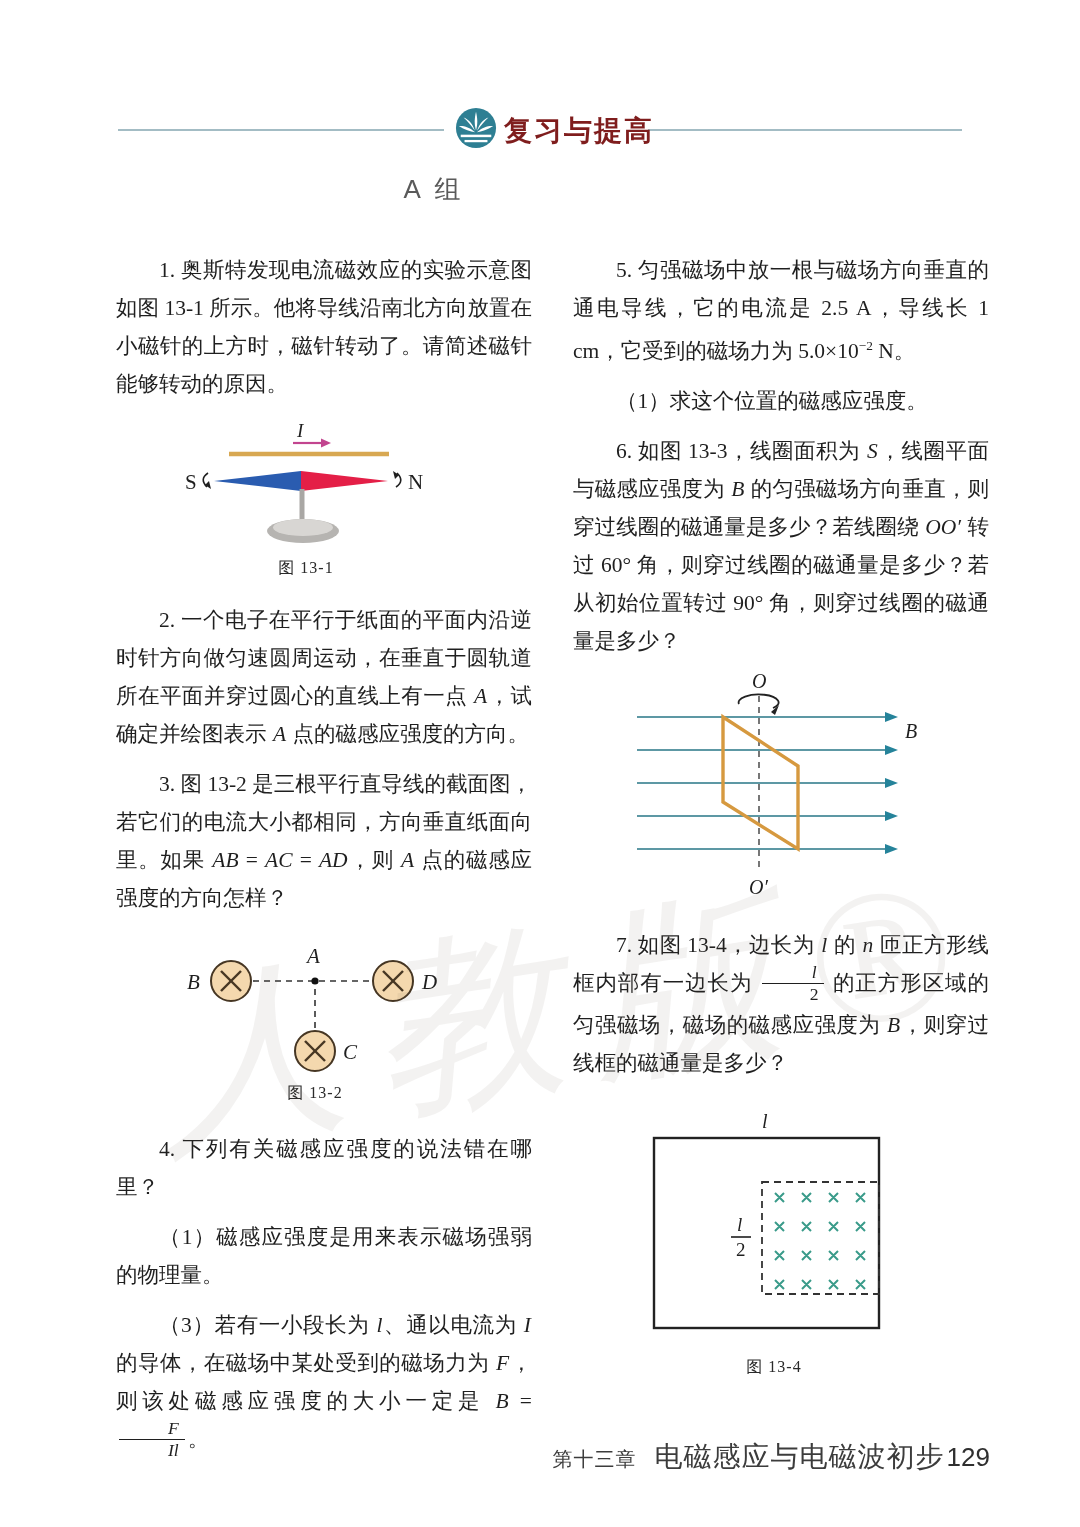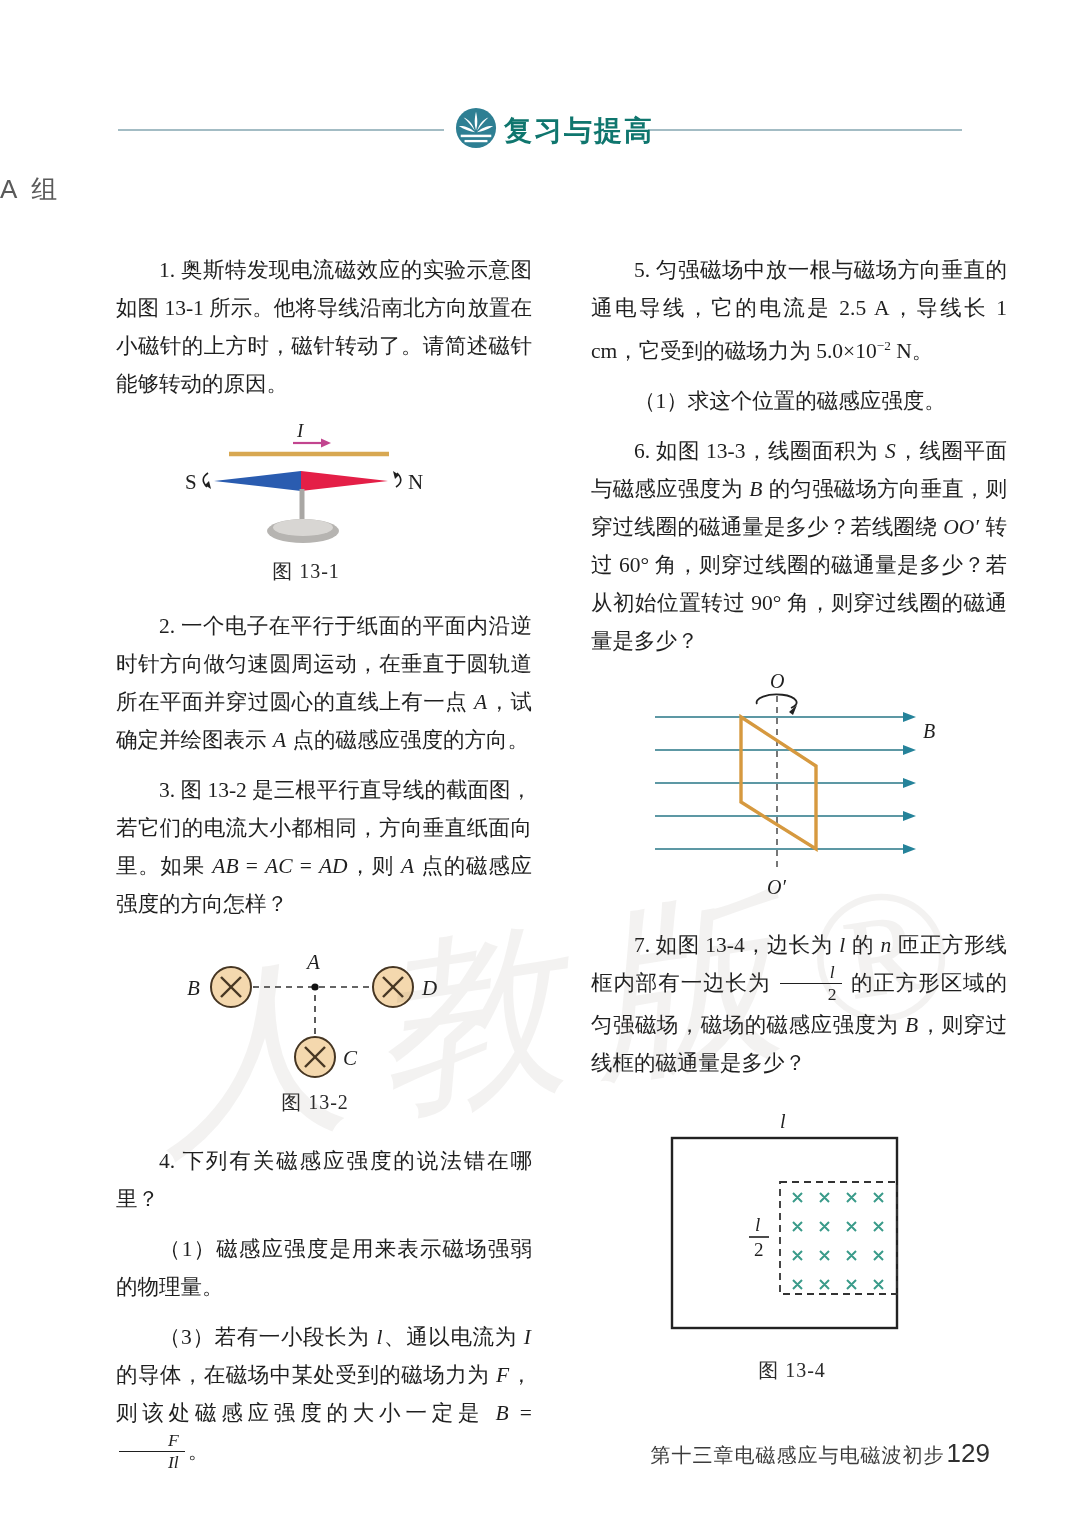--- a/index.html
+++ b/index.html
@@ -10,66 +10,66 @@
     color:#1f1f1f;
   }
   
   .hdr-rule{position:absolute; top:129px; height:2px; background:#a3bcc4;}
   .hdr-rule.left{left:118px; width:326px;}
   .hdr-rule.right{left:648px; width:314px;}
   .hdr-logo{position:absolute; left:455px; top:107px;}
   .hdr-title{
     position:absolute; left:504px; top:112px;
     font-family:"Liberation Sans","DejaVu Sans",sans-serif;
-    font-weight:bold; font-size:28px; color:#0f766e; letter-spacing:2px;
+    font-weight:bold; font-size:28px; color:#7f1d1d; letter-spacing:2px;
   }
   .section-heading{
-    position:absolute; left:0; top:172px; width:868px; 
+    position:absolute; left:0; top:172px; width:868px; text-align:center;
     font-family:"Liberation Sans","DejaVu Sans",sans-serif;
     font-size:26px; color:#5a5a5a; letter-spacing:4px;
   }
   
   .col{position:absolute; top:239px; width:440px;}
   .col.left{left:104px;}
-  .col.right{left:579px;}
+  .col.right{left:561px;}
   p.prob{
     margin:12px; font-size:21.5px; line-height:38px;
     text-align:justify; text-indent:2em; color:#1f1f1f;
   }
   p.prob i{font-style:italic; padding:0 1px;}
   sup{font-size:0.62em;}
   .frac{
     display:inline-flex; flex-direction:column; vertical-align:middle;
     text-align:center; line-height:1.15; font-size:0.82em; margin:0 3px;
     transform:translateY(-2px);
   }
   .frac .num{border-bottom:1.6px solid #1f1f1f; padding:0 5px;}
   .frac .den{padding:0 5px;}
   
   .figure{text-align:center;}
-  .figcap{font-size:20px; color:#2a2a2a; margin-top:6px; letter-spacing:1px;}
+  .figcap{font-size:16px; color:#2a2a2a; margin-top:6px; letter-spacing:1px;}
   .fig1{margin:20px 0 22px 72px; width:260px;}
   .fig2{margin:26px 0 26px 66px; width:290px;}
   .fig3{margin:6px 0 18px 48px; width:330px;}
   .fig4{margin:30px 0 0 68px; width:290px;}
   
   .watermark{
     position:absolute; left:150px; top:880px; width:820px;
     font-style:italic; font-size:190px; letter-spacing:30px;
     color:rgba(100,90,80,0.08);
     transform:rotate(-9deg);
     pointer-events:none; white-space:nowrap; z-index:5;
   }
   
   .footer{
     position:absolute; top:1438px; left:400px; width:590px;
     text-align:right; color:#3c3c3c;
   }
   .footer .chap{font-size:20px; letter-spacing:1px;}
-  .footer .chap-title{font-size:20px; letter-spacing:1px;}
+  .footer .chap-title{font-size:28px; margin-left:18px; letter-spacing:1px;}
   .footer .pageno{
     font-family:"Liberation Sans","DejaVu Sans",sans-serif;
     font-size:26px; color:#2f2f2f; margin-left:2px;
   }
   svg text{font-family:"Liberation Serif","DejaVu Serif",serif;}
 </style>
 </head>
 <body>
 
 <div class="page">

